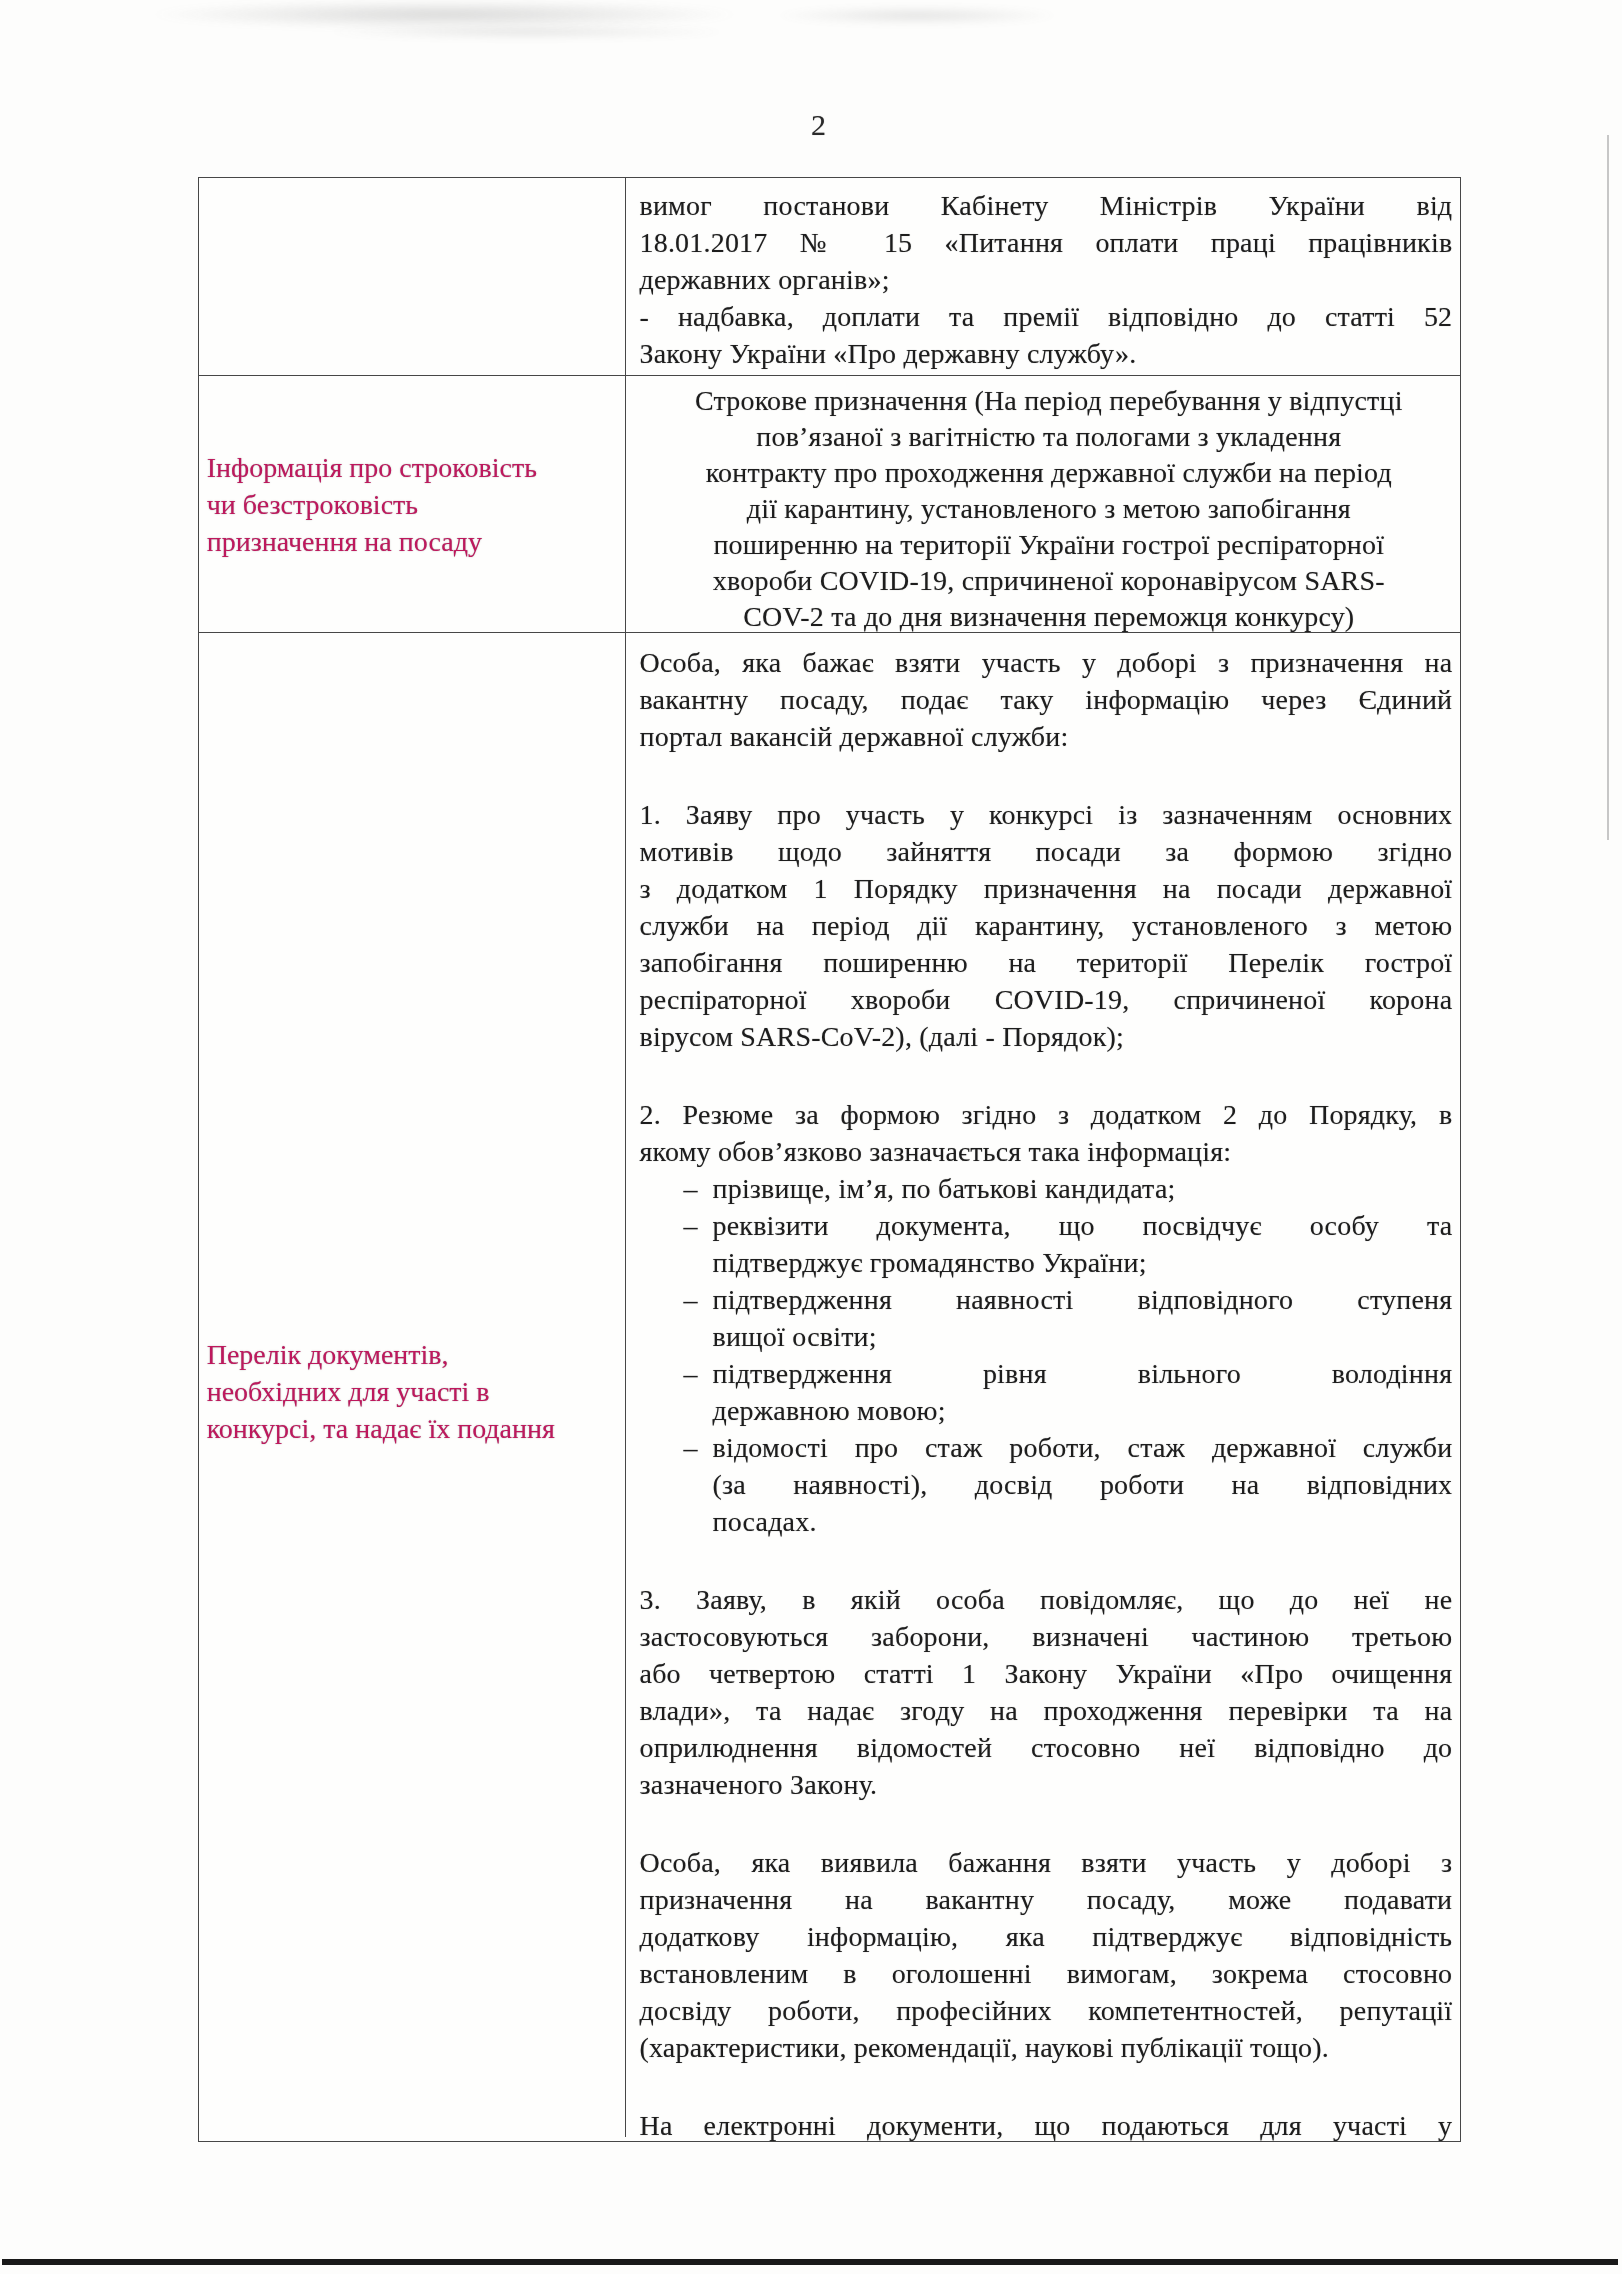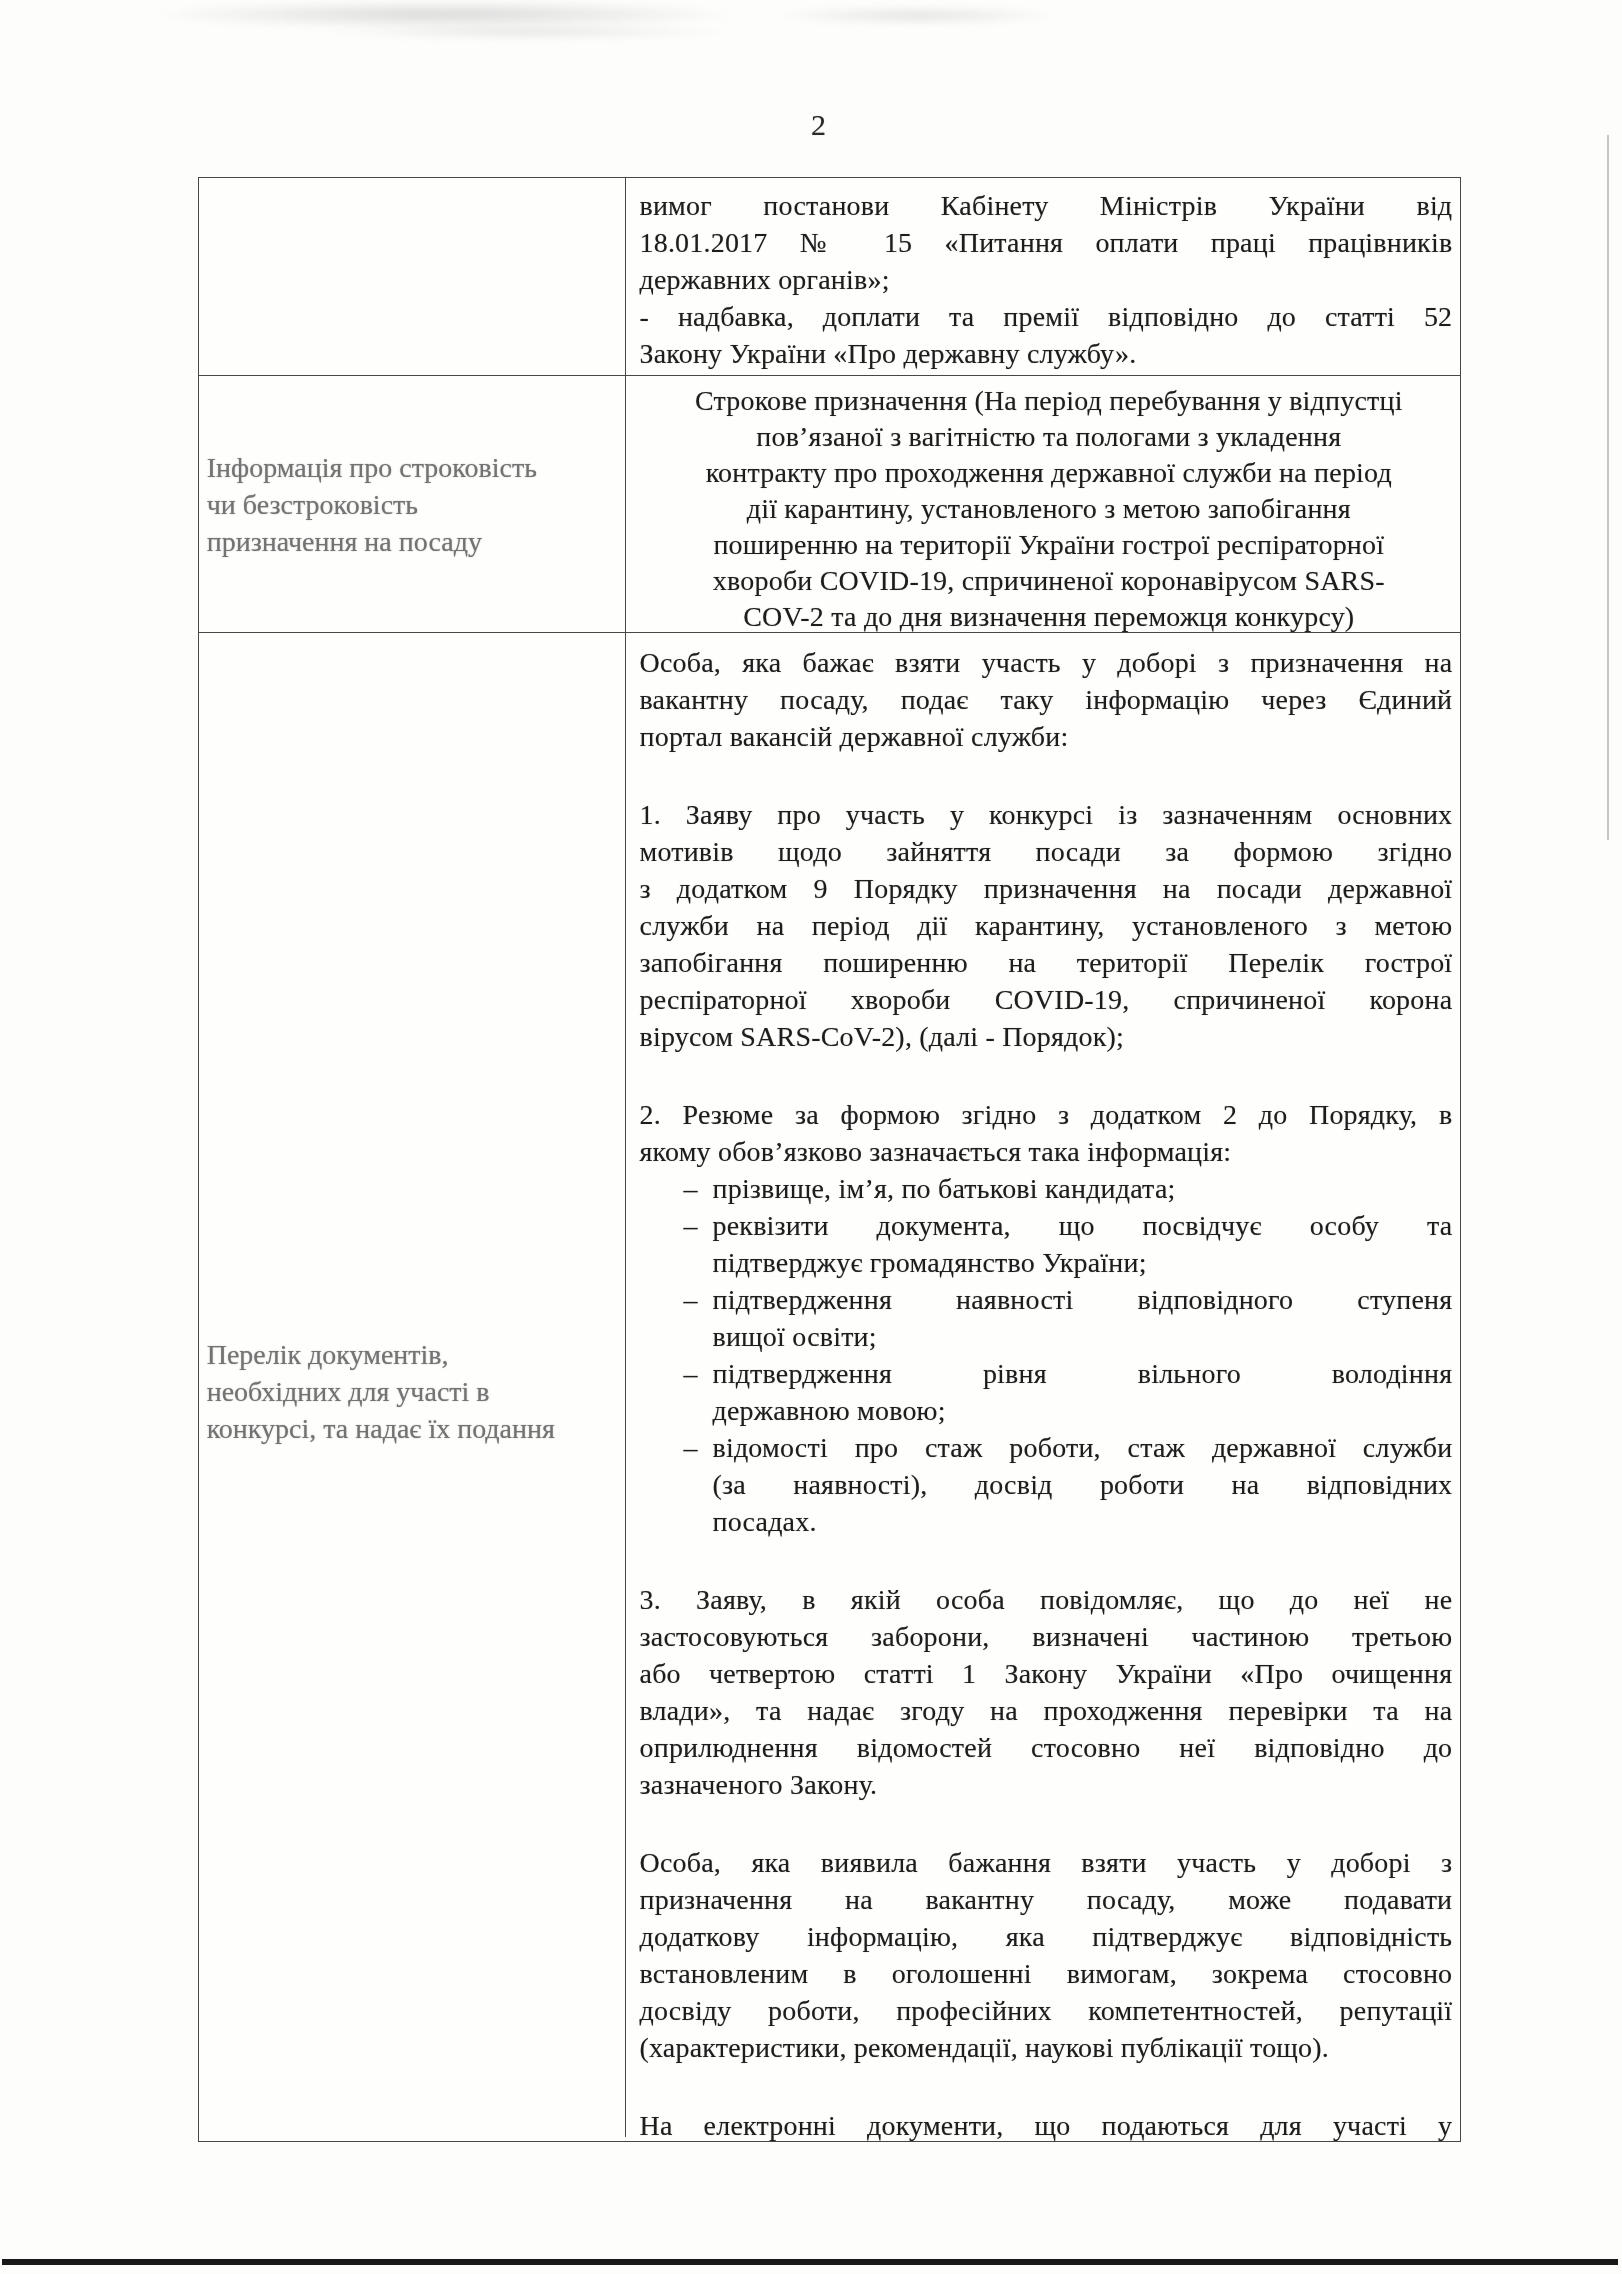--- a/index.html
+++ b/index.html
@@ -38,21 +38,21 @@
     flex:1;box-sizing:border-box;
     padding:8.7px 7.7px 0 13.5px;
     font-size:28px;line-height:37px;
     letter-spacing:0.2px;
     text-shadow:0 0 1px rgba(35,35,35,.4);
   }
   #row2 .cr{line-height:36px;padding-top:6.8px;padding-right:1.9px;}
   #row3 .cr{padding-top:10.6px;}
   .lbl{
     font-size:28px;line-height:37px;
-    color:#737373;
+    color:#be185d;
     text-shadow:0 0 1.2px rgba(70,70,70,.5);
   }
   #row3 .lblbox{margin-top:13.5px;}
   
   .ln{min-height:37px;}
   #row2 .ln{min-height:36px;}
   .j{text-align:justify;text-align-last:justify;}
   .l{text-align:justify;text-align-last:left;}
   .raw{text-align:center;}
   .para{margin:0;}
@@ -133,21 +133,21 @@
 
         <div class="para">
           <div class="ln j">Особа, яка бажає взяти участь у доборі з призначення на</div>
           <div class="ln j">вакантну посаду, подає таку інформацію через Єдиний</div>
           <div class="ln l">портал вакансій державної служби:</div>
         </div>
 
         <div class="para gap">
           <div class="ln j">1. Заяву про участь у конкурсі із зазначенням основних</div>
           <div class="ln j">мотивів щодо зайняття посади за формою згідно</div>
-          <div class="ln j">з додатком 9 Порядку призначення на посади державної</div>
+          <div class="ln j">з додатком 1 Порядку призначення на посади державної</div>
           <div class="ln j">служби на період дії карантину, установленого з метою</div>
           <div class="ln j">запобігання поширенню на території Перелік гострої</div>
           <div class="ln j">респіраторної хвороби COVID-19, спричиненої корона</div>
           <div class="ln l">вірусом SARS-CoV-2), (далі - Порядок);</div>
         </div>
 
         <div class="para gap">
           <div class="ln j">2. Резюме за формою згідно з додатком 2 до Порядку, в</div>
           <div class="ln l">якому обов’язково зазначається така інформація:</div>
         </div>

